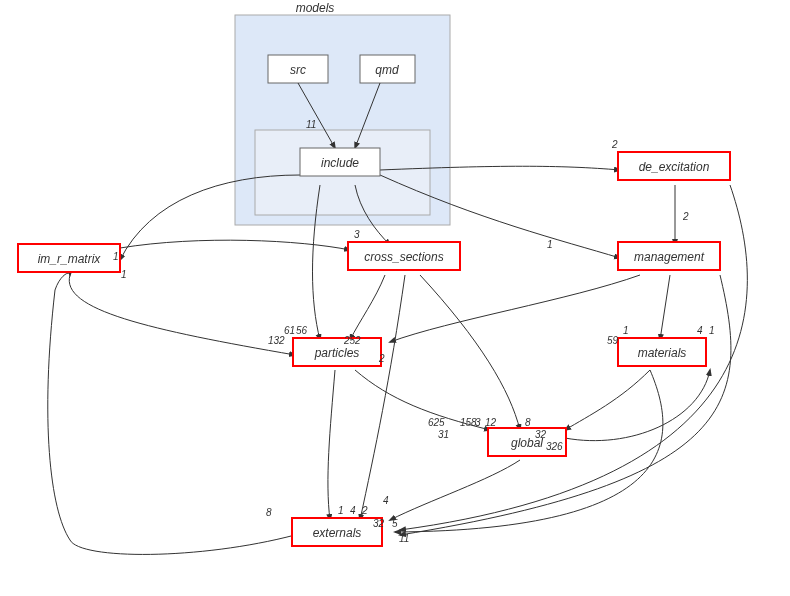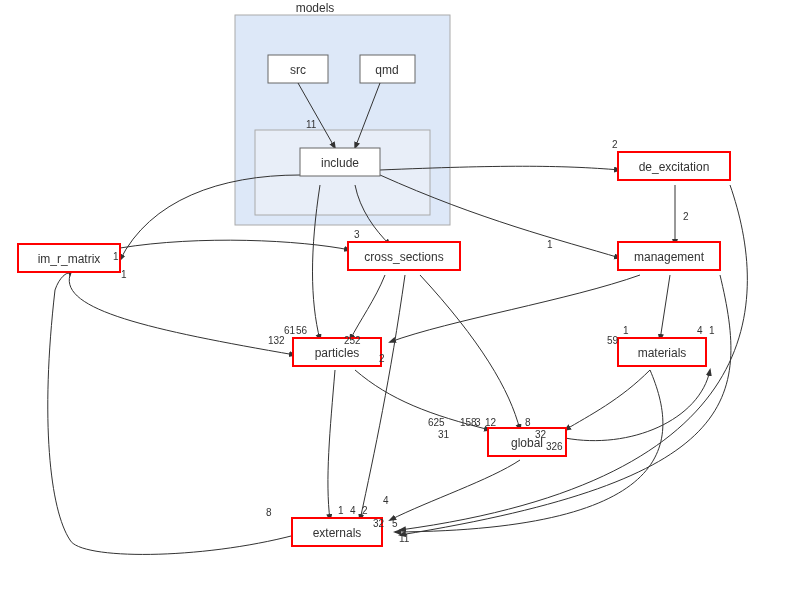--- a/index.html
+++ b/index.html
@@ -9,20 +9,21 @@
       background: white;
       font-family: Arial, sans-serif;
       font-size: 12px;
       overflow: hidden;
       position: relative;
     }
     .diagram-container {
       position: relative;
       width: 790px;
       height: 596px;
+      font-style: italic;
     }
     svg {
       position: absolute;
       top: 0; left: 0;
       width: 790px;
       height: 596px;
     }
   </style>
 </head>
 <body>

